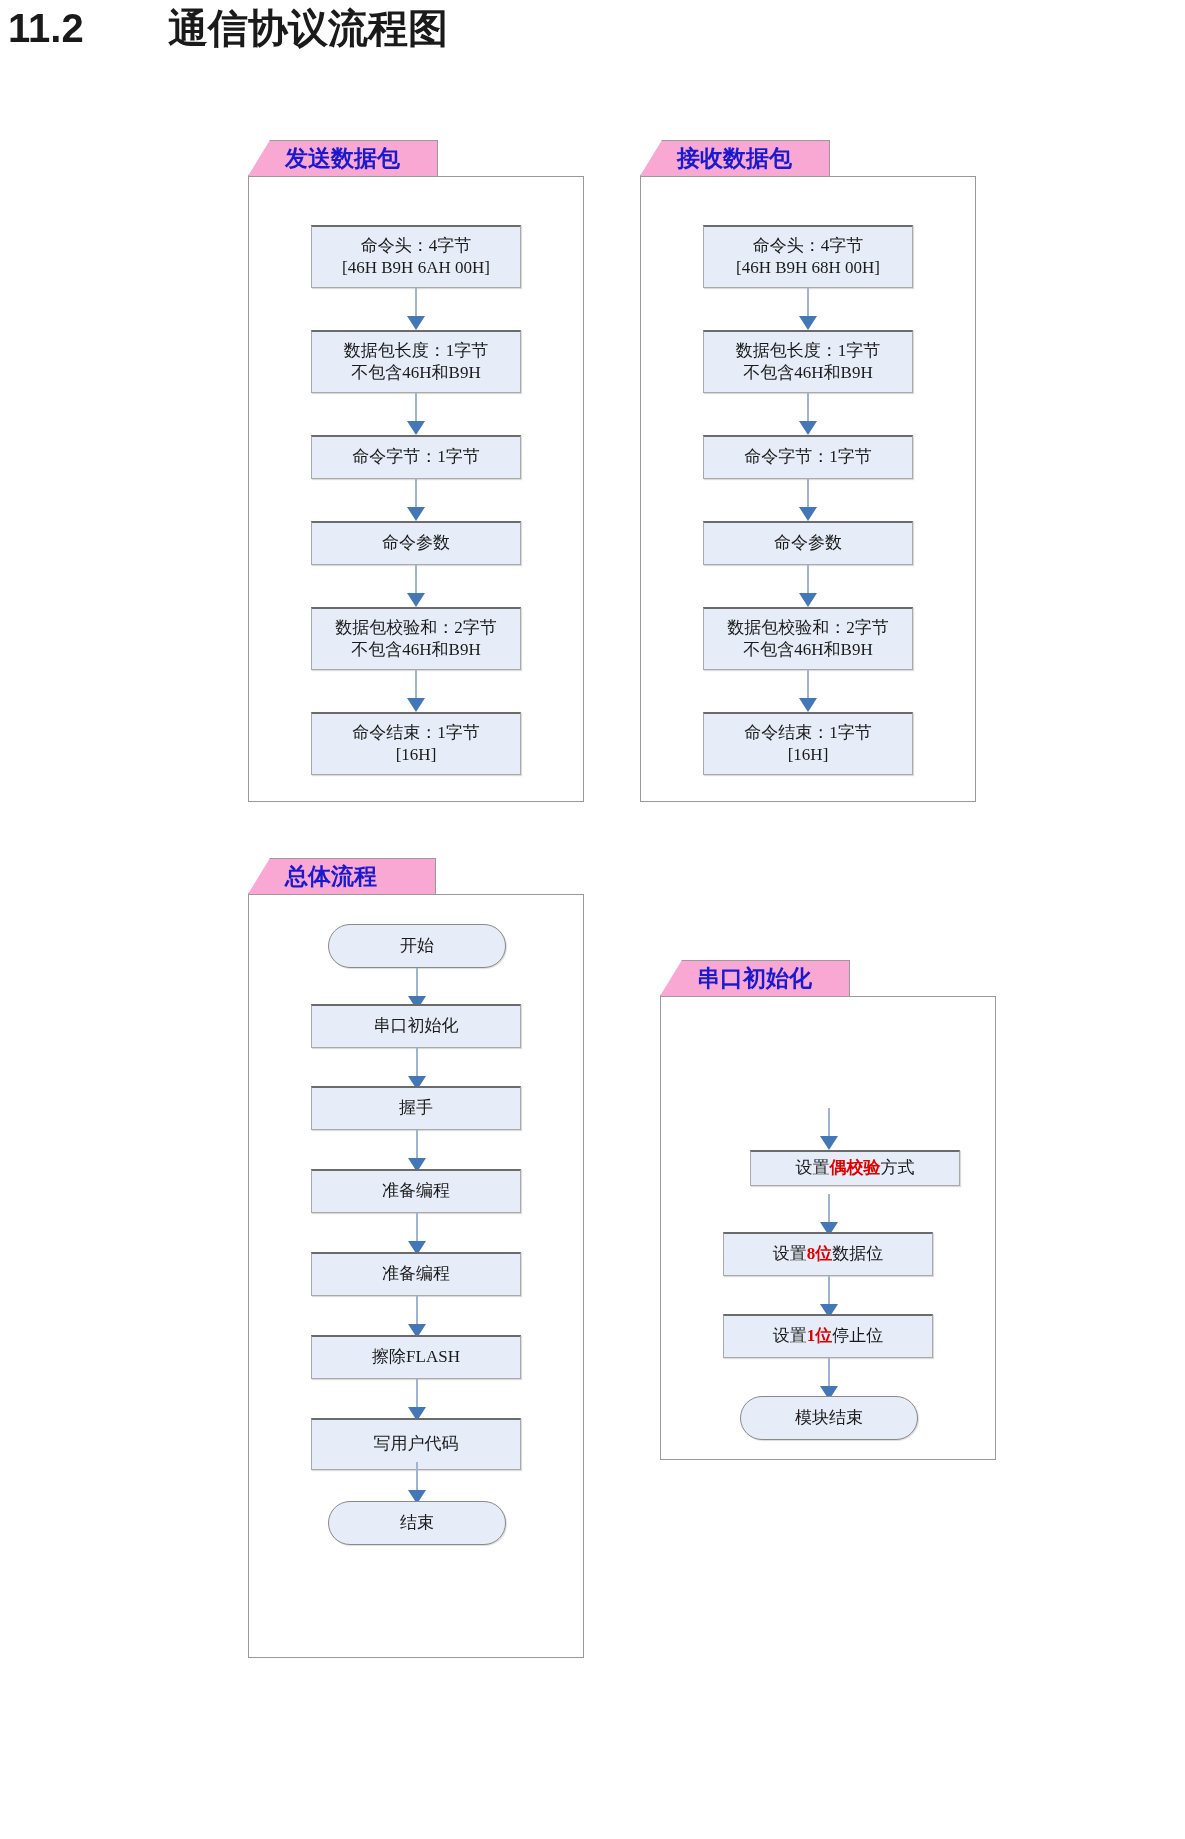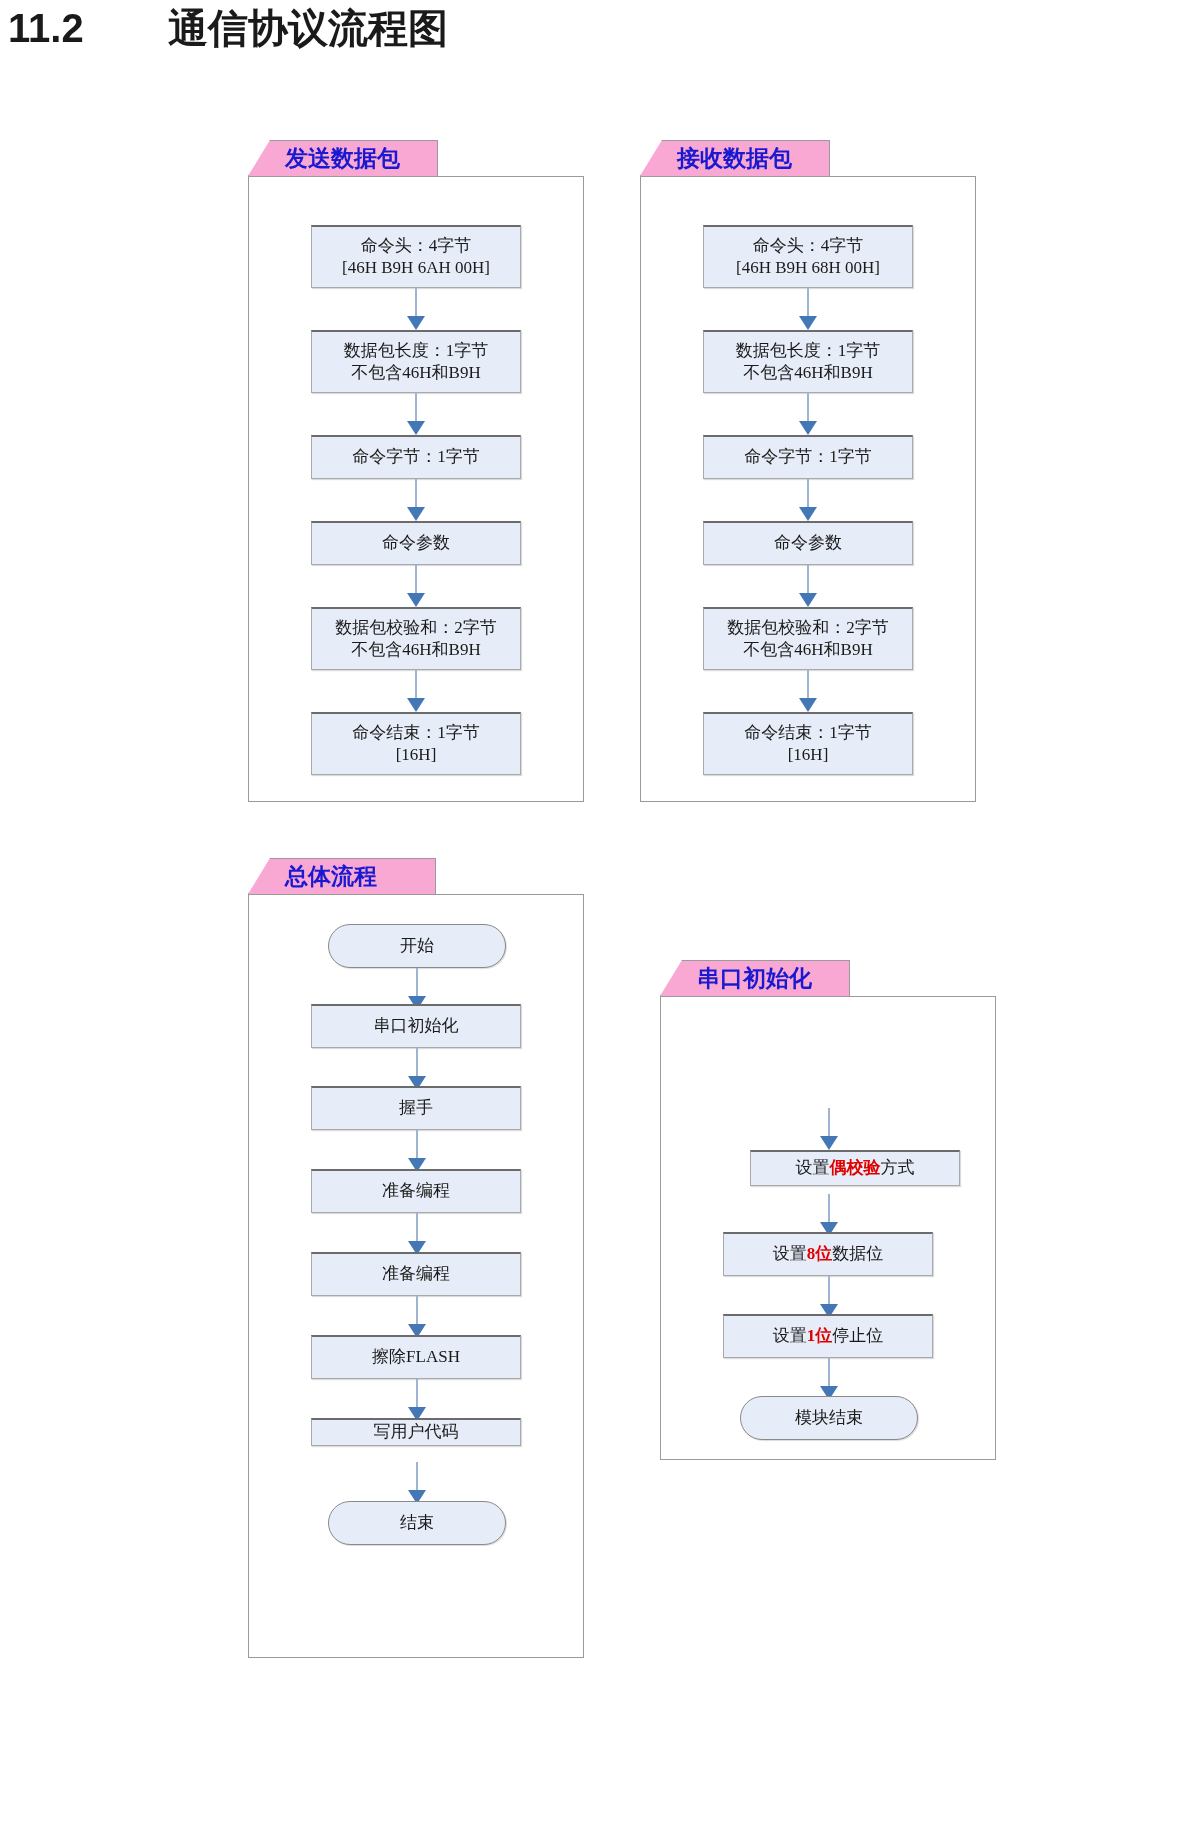--- a/index.html
+++ b/index.html
@@ -232,21 +232,21 @@
     <div class="stem" style="height:28px;"></div>
       <div class="head" style="top:28px;"></div>
   </div>
 
   <div class="node" style="left:63px; top:477px; width:210px; height:44px;">擦除FLASH</div>
   <div class="conn" style="left:159px; top:521px; height:42px;">
     <div class="stem" style="height:28px;"></div>
       <div class="head" style="top:28px;"></div>
   </div>
 
-  <div class="node" style="left:63px; top:560px; width:210px; height:28px;">写用户代码</div>
+  <div class="node" style="left:63px; top:560px; width:210px; height:52px;">写用户代码</div>
   <div class="conn" style="left:159px; top:604px; height:42px;">
     <div class="stem" style="height:28px;"></div>
       <div class="head" style="top:28px;"></div>
   </div>
 
   <div class="node terminal" style="left:80px; top:643px; width:178px; height:44px;">结束</div>
 </div>
 
 <div class="panel" style="left:660px; top:960px; width:336px; height:500px;">
   <div class="panel-tab" style="width:190px;">

